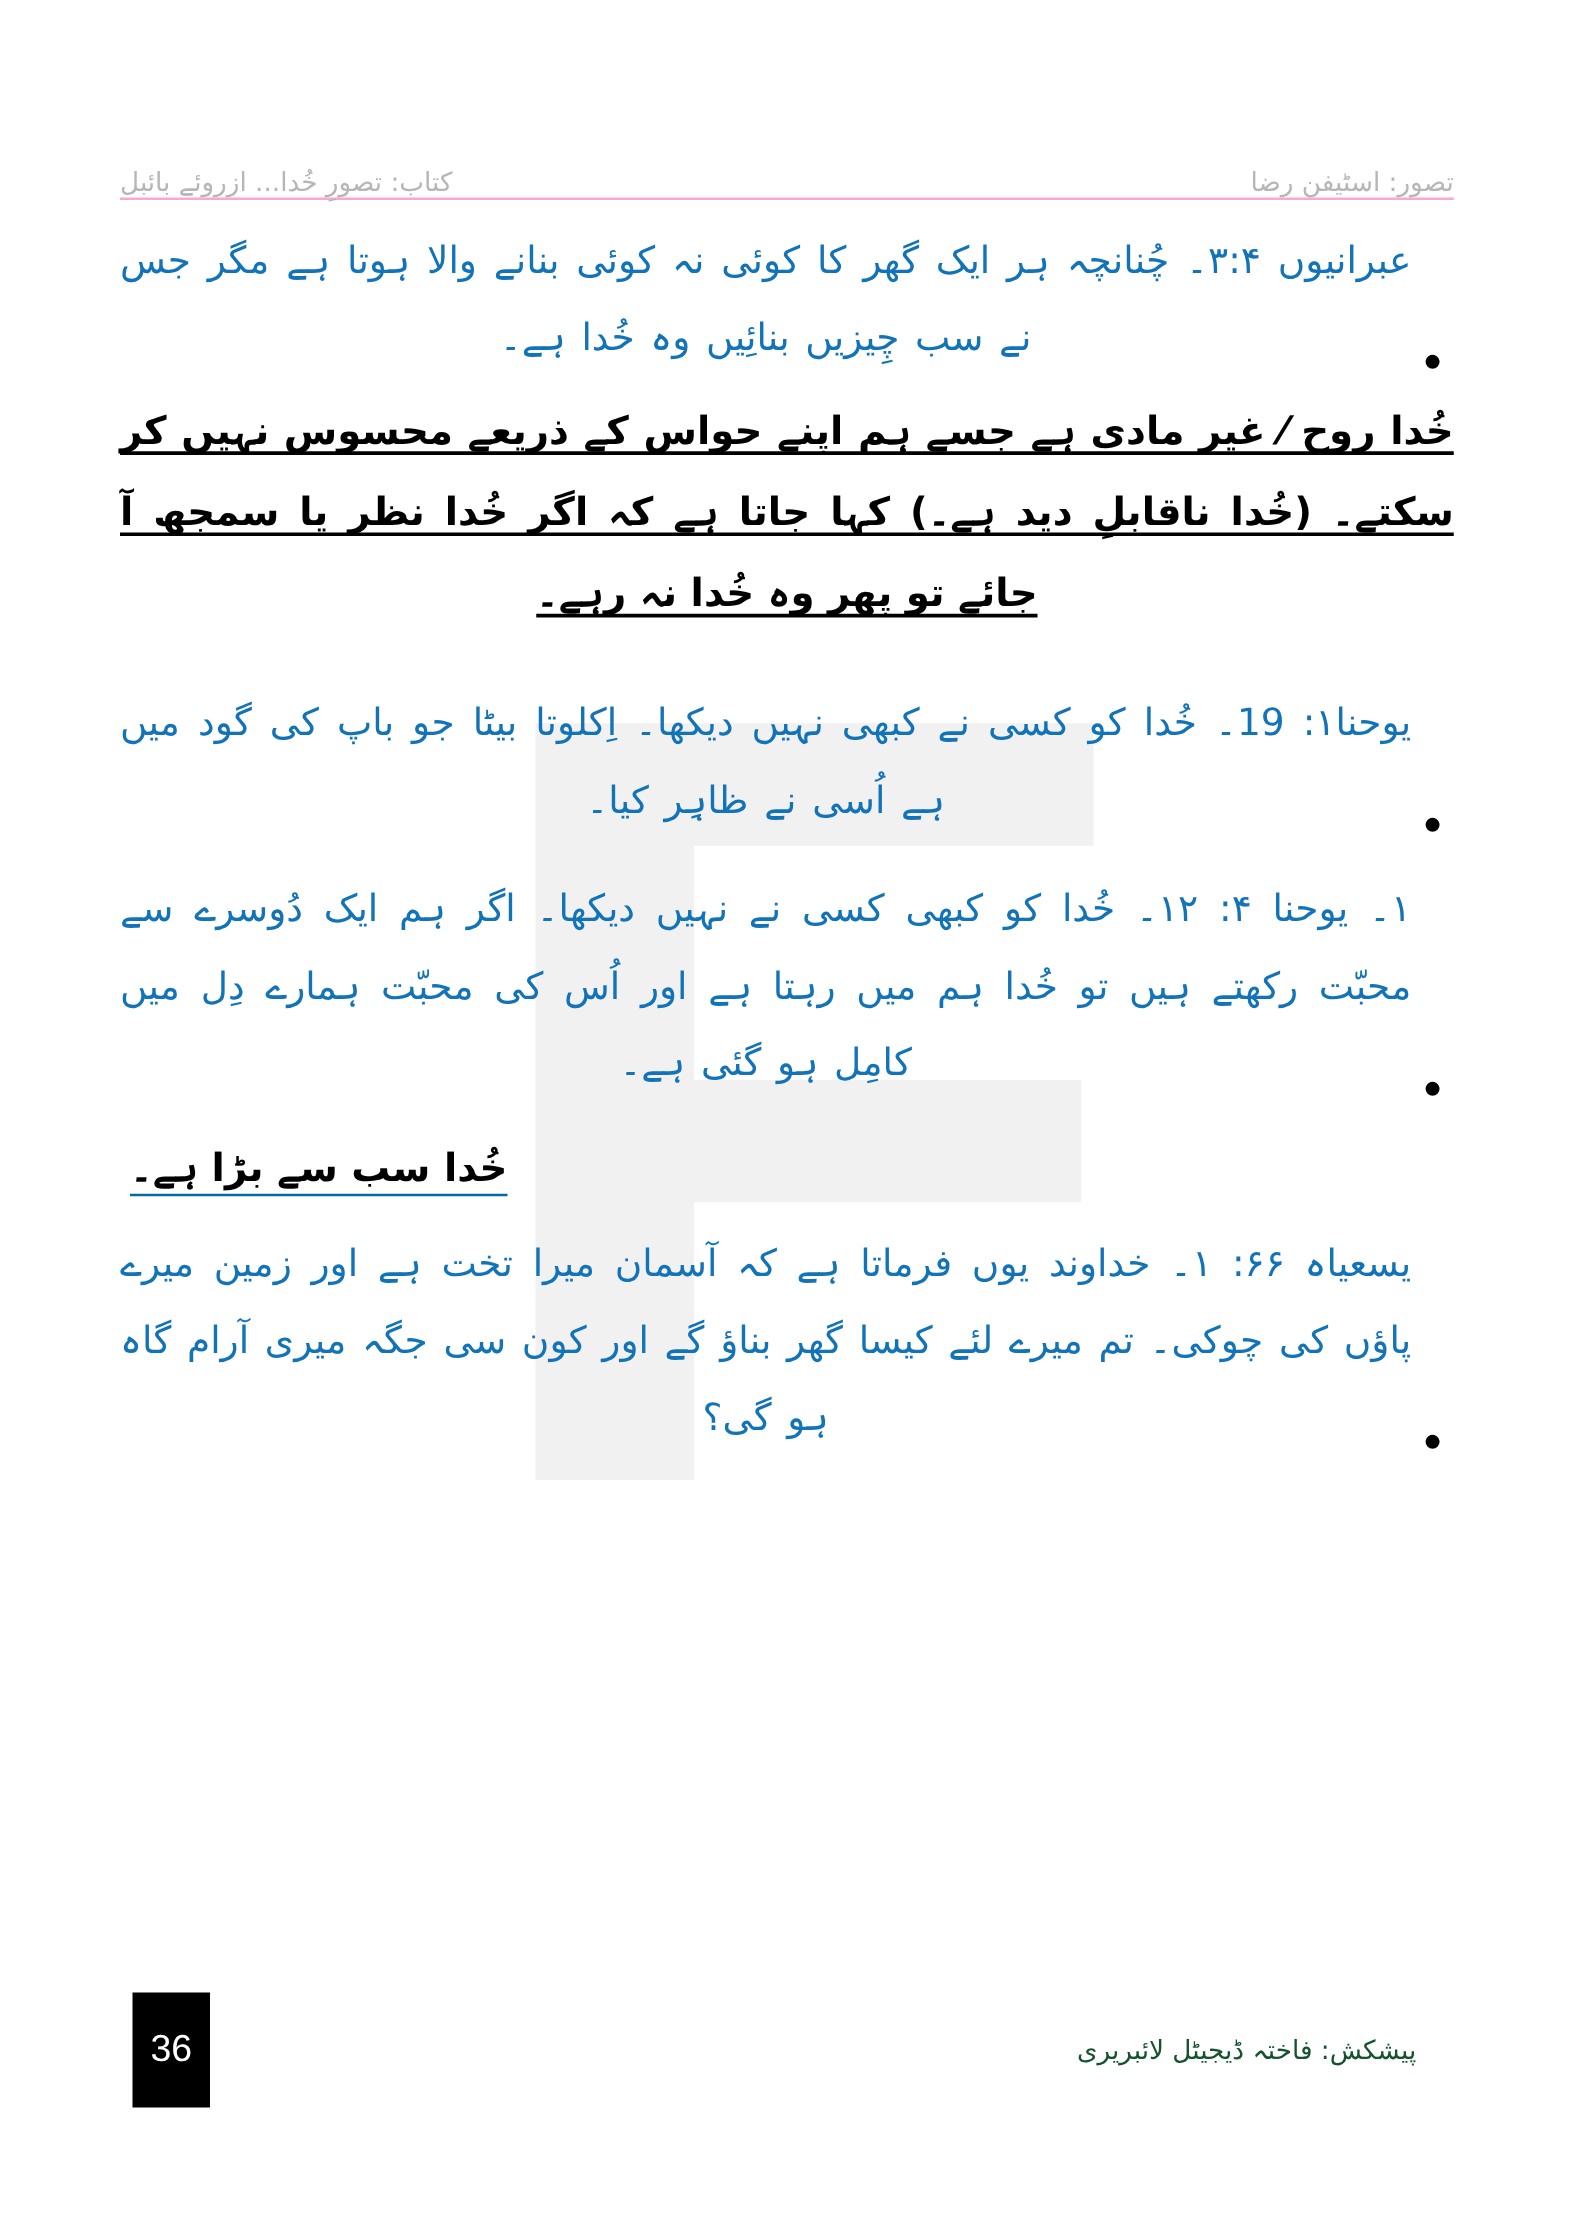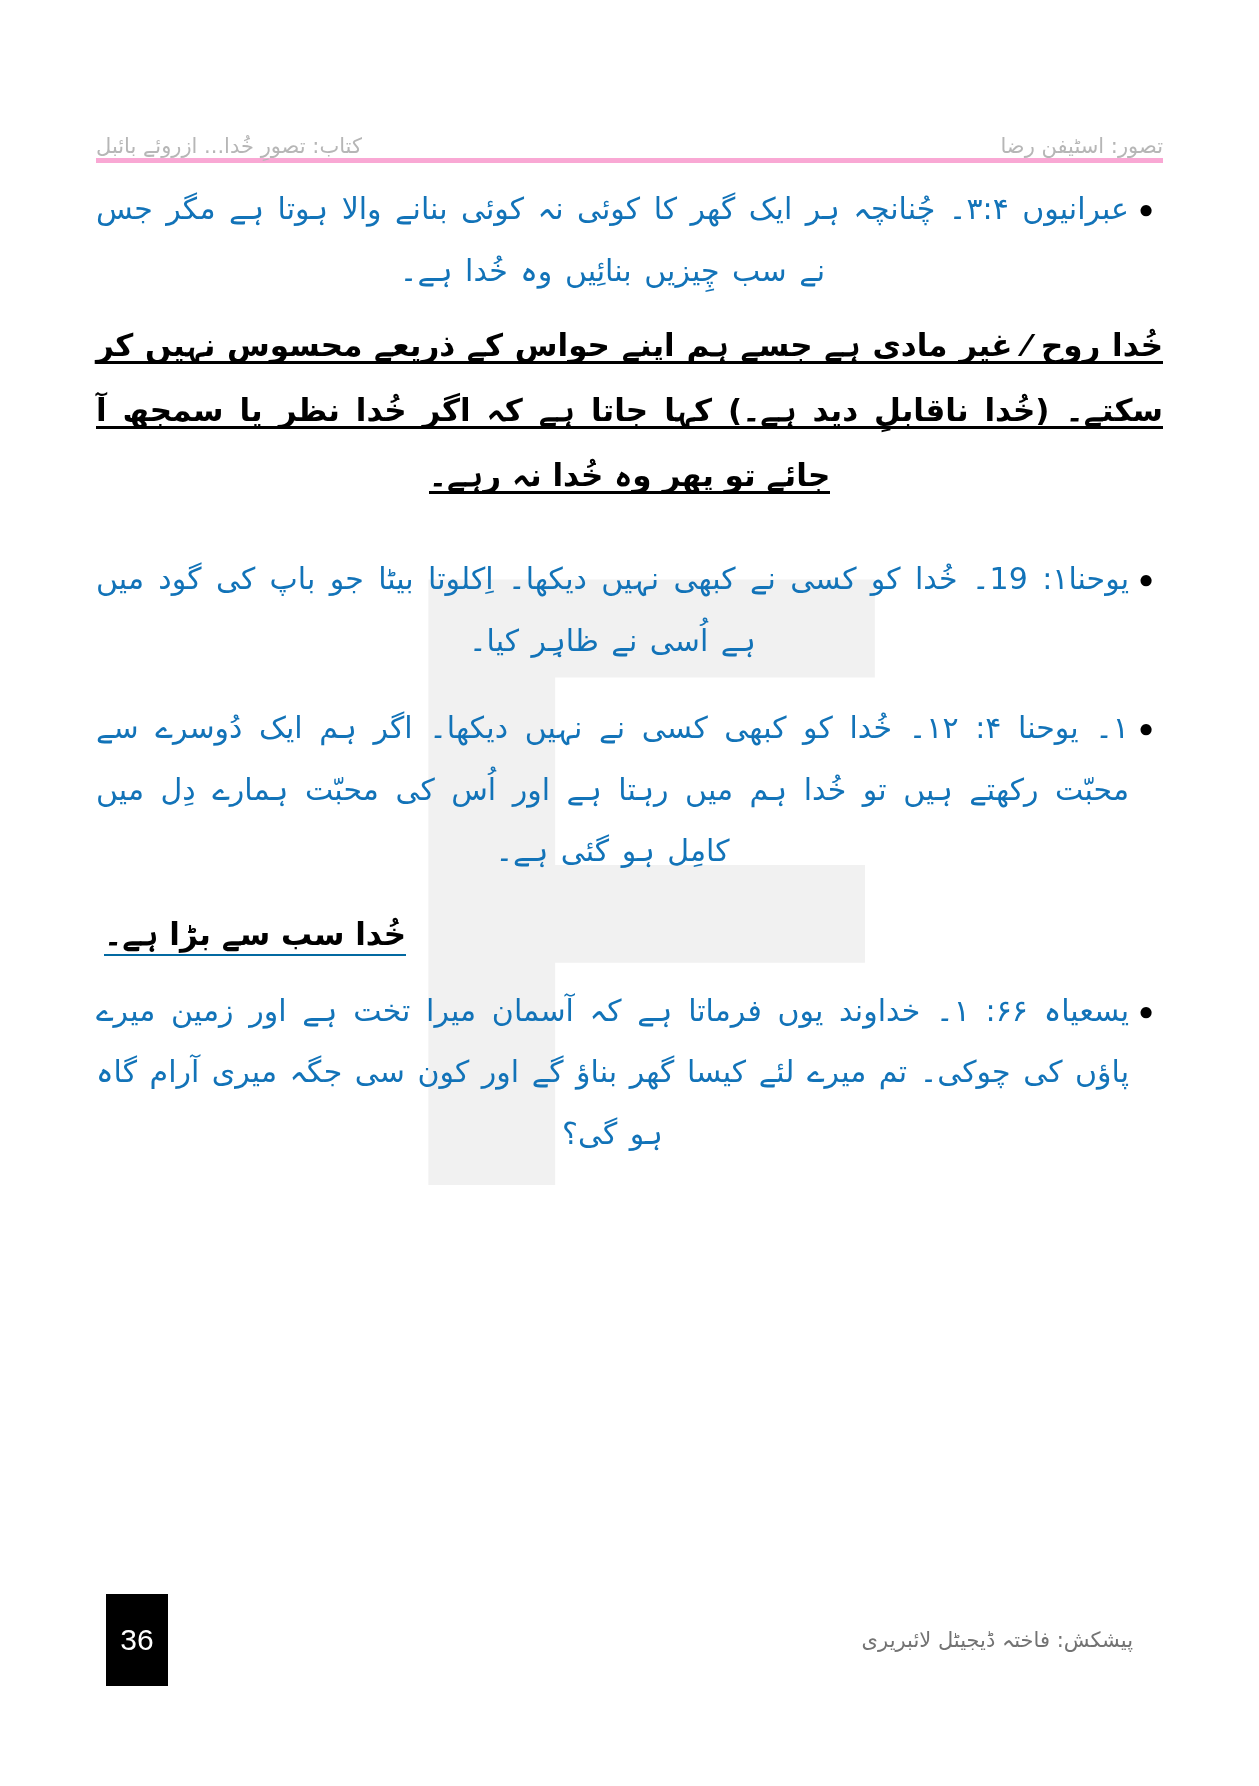--- a/index.html
+++ b/index.html
@@ -43,21 +43,21 @@
     user-select: none;
   }
 
   
   .header {
     position: absolute;
     top: 96px;
     left: 96px;
     right: 96px;
     height: 62px;
-    border-bottom: 5px solid #f9a8d4;
+    border-bottom: 2px solid #f9a8d4;
     z-index: 2;
   }
   .header-inner {
     display: flex;
     flex-direction: row-reverse;
     justify-content: space-between;
     align-items: flex-end;
     height: 100%;
     padding-bottom: 6px;
   }
@@ -76,21 +76,21 @@
     left: 96px;
     right: 96px;
     bottom: 210px;
     direction: rtl;
     z-index: 1;
   }
 
   .verse-item {
     display: flex;
     flex-direction: row;
-    align-items: flex-start;
+    align-items: flex-end;
     margin-bottom: 12px;
   }
   .bullet {
     flex: 0 0 auto;
     width: 34px;
     padding-top: 18px;
     text-align: center;
     color: #000000;
     font-size: 26px;
     line-height: 1;
@@ -156,21 +156,21 @@
     z-index: 2;
   }
   .footer-inner {
     position: relative;
     height: 100%;
     display: flex;
     flex-direction: row-reverse;
     align-items: center;
   }
   .footer-text {
-    color: #737373;
+    color: #14532d;
     font-size: 21px;
     direction: rtl;
     white-space: nowrap;
     position: absolute;
     right: 30px;
     top: 34px;
     font-family: "DejaVu Sans", "Liberation Sans", sans-serif;
   }
   .page-number-box {
     position: absolute;

